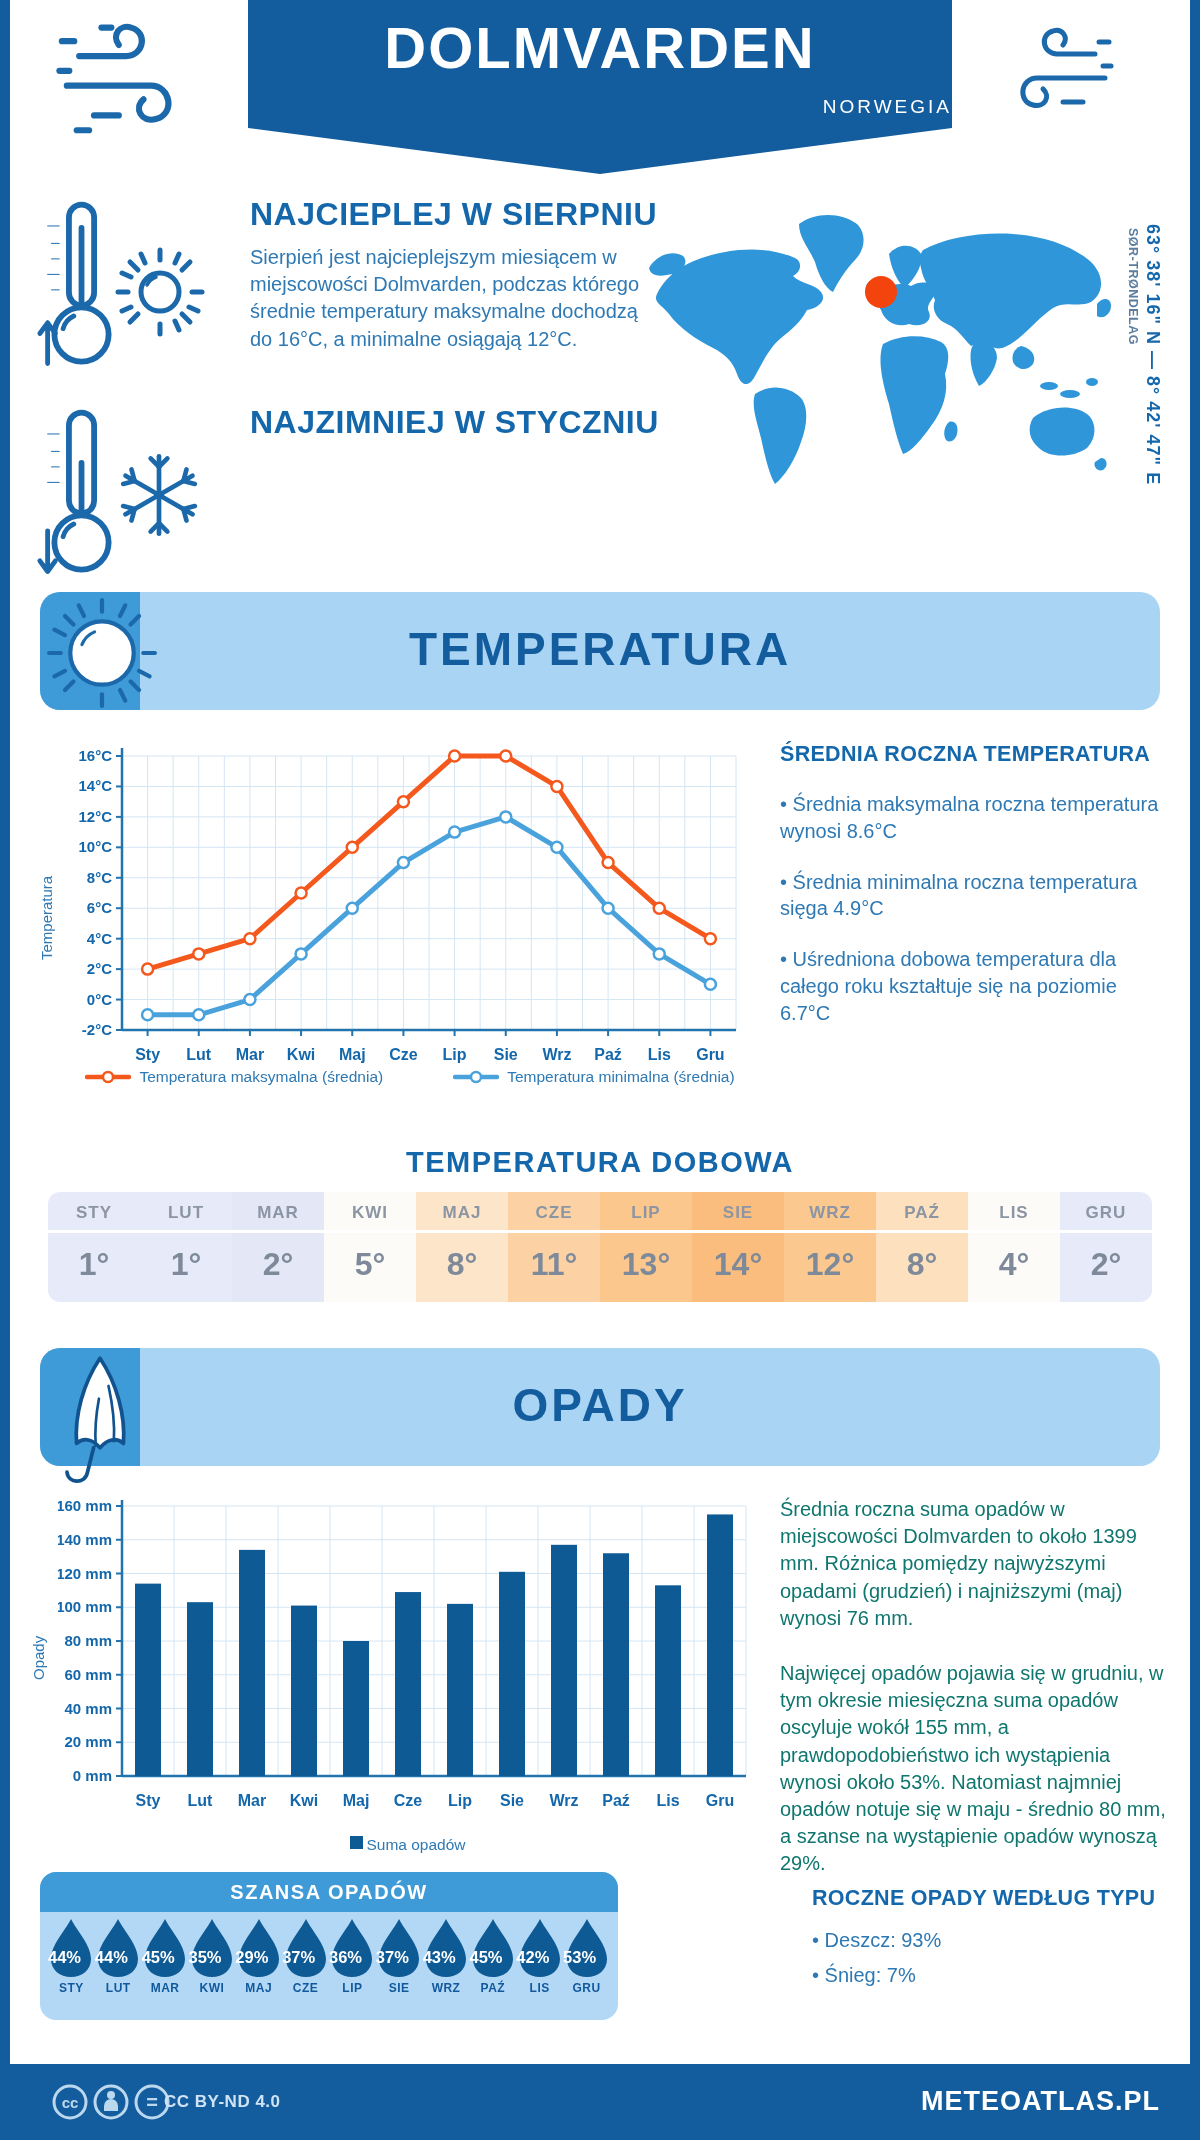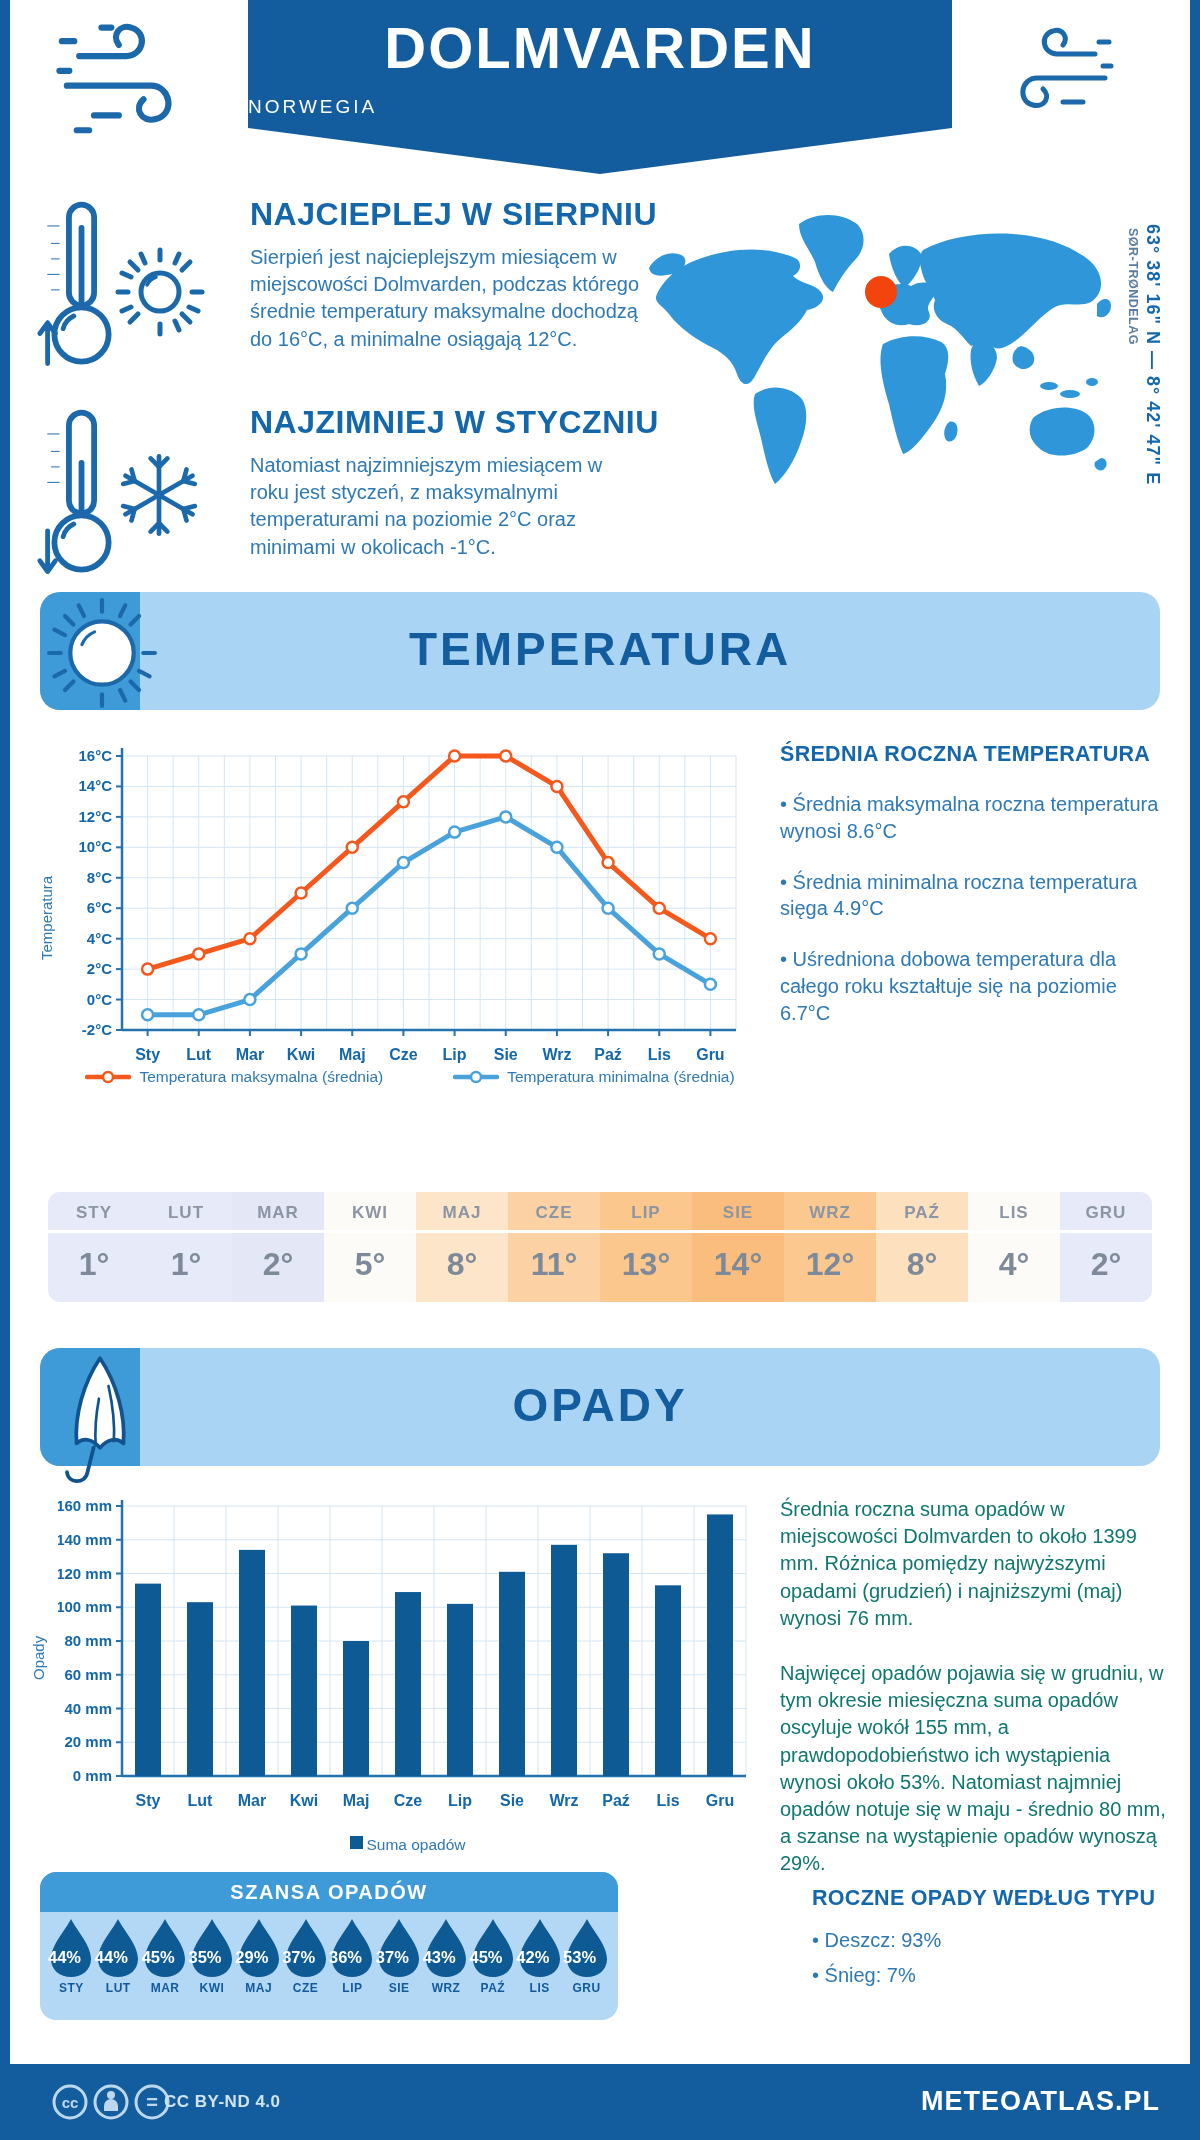--- a/index.html
+++ b/index.html
@@ -7,21 +7,21 @@
   .page{position:relative;width:1200px;height:2140px;background:#fff;overflow:hidden;
         font-family:"Liberation Sans",sans-serif;}
   .abs{position:absolute;}
   .side-border{position:absolute;top:0;width:10px;height:2140px;background:#135d9e;}
   
   .banner{position:absolute;left:248px;top:0;width:704px;height:128px;background:#135d9e;}
   .banner-chevron{position:absolute;left:248px;top:128px;width:0;height:0;
     border-left:352px solid transparent;border-right:352px solid transparent;border-top:46px solid #135d9e;}
   .title{position:absolute;left:248px;top:14px;width:704px;text-align:center;color:#fff;
     font-size:58px;font-weight:bold;letter-spacing:2px;}
-  .subtitle{position:absolute;left:248px;top:96px;width:704px;text-align:left;color:#fff;
+  .subtitle{position:absolute;left:248px;top:96px;width:704px;text-align:right;color:#fff;
     font-size:19px;letter-spacing:3px;}
   
   .sec-head{position:absolute;color:#1467ab;font-size:32px;font-weight:bold;letter-spacing:0.5px;}
   .sec-text{position:absolute;width:395px;color:#2e79b4;font-size:20px;line-height:1.36;}
   
   .coords{position:absolute;left:1124px;top:224px;height:270px;writing-mode:vertical-rl;}
   .coords .c1{color:#1467ab;font-size:18px;font-weight:bold;letter-spacing:1px;}
   .coords .c2{color:#5c7d9e;font-size:12.5px;font-weight:bold;letter-spacing:0.5px;margin-top:4px;}
   
   .band{position:absolute;left:40px;width:1120px;height:118px;background:#aad4f4;border-radius:20px;}
@@ -176,21 +176,20 @@
           <line x1="45" y1="18" x2="53" y2="10"></line>
         </g>
       <g transform="rotate(300 45 45)">
           <line x1="45" y1="45" x2="45" y2="8"></line>
           <line x1="45" y1="18" x2="37" y2="10"></line>
           <line x1="45" y1="18" x2="53" y2="10"></line>
         </g>
     </g>
   </svg>
   <div class="sec-head" style="left:250px;top:404px">NAJZIMNIEJ W STYCZNIU</div>
-  <div class="sec-text" style="left:250px;top:452px">Natomiast najzimniejszym miesiącem w roku jest styczeń, z maksymalnymi temperaturami na poziomie 2°C oraz minimami w okolicach -1°C.</div>
 
   <svg class="abs" style="left:648px;top:196px" width="472" height="300" viewBox="0 0 470 300">
     <g fill="#2e96d9">
       <path d="M0 72 C8 58 24 54 34 60 C40 66 34 76 24 78 C14 80 2 82 0 72 Z"></path>
       <path d="M8 98 C20 74 44 62 76 56 C104 51 128 54 146 62 C154 66 152 76 144 80 C152 88 166 88 172 96 C178 104 170 112 158 114 C152 126 142 134 132 142 C120 152 114 166 106 180 C100 192 92 190 88 178 C84 166 76 158 64 152 C48 144 30 132 20 118 C12 108 4 106 8 98 Z"></path>
       <path d="M150 28 C166 16 192 16 208 28 C218 38 216 54 206 64 C198 72 190 84 184 96 C176 92 170 80 166 66 C160 52 150 42 150 28 Z"></path>
       <path d="M106 198 C120 188 140 190 152 202 C160 212 158 230 152 246 C146 264 136 280 126 288 C120 278 116 260 112 242 C108 226 102 210 106 198 Z"></path>
       <path d="M218 88 C222 82 230 82 232 88 C232 96 226 102 220 100 C216 96 216 92 218 88 Z"></path>
       <path d="M228 98 C238 88 252 86 262 90 C272 84 284 86 288 94 C286 102 276 108 280 116 C284 126 272 132 260 128 C248 132 236 126 232 114 C228 108 226 104 228 98 Z"></path>
       <path d="M240 58 C250 46 266 48 272 58 C274 70 266 82 256 92 C248 86 242 72 240 58 Z"></path>
@@ -364,20 +363,21 @@
       </span>
     </div>
 
   <div class="abs" style="left:780px;top:742px;width:392px">
     <div class="panel-head">ŚREDNIA ROCZNA TEMPERATURA</div>
     <div class="panel-bullet">• Średnia maksymalna roczna temperatura wynosi 8.6°C</div>
     <div class="panel-bullet">• Średnia minimalna roczna temperatura sięga 4.9°C</div>
     <div class="panel-bullet">• Uśredniona dobowa temperatura dla całego roku kształtuje się na poziomie 6.7°C</div>
   </div>
 
+  <div class="daily-title">TEMPERATURA DOBOWA</div>
   <div id="daily-table" class="daily-table">
       <div class="daily-col" style="background: rgb(231, 234, 248);">
         <div class="daily-m">STY</div>
         <div class="daily-v">1°</div>
       </div>
       <div class="daily-col" style="background: rgb(231, 234, 248);">
         <div class="daily-m">LUT</div>
         <div class="daily-v">1°</div>
       </div>
       <div class="daily-col" style="background: rgb(227, 231, 246);">

